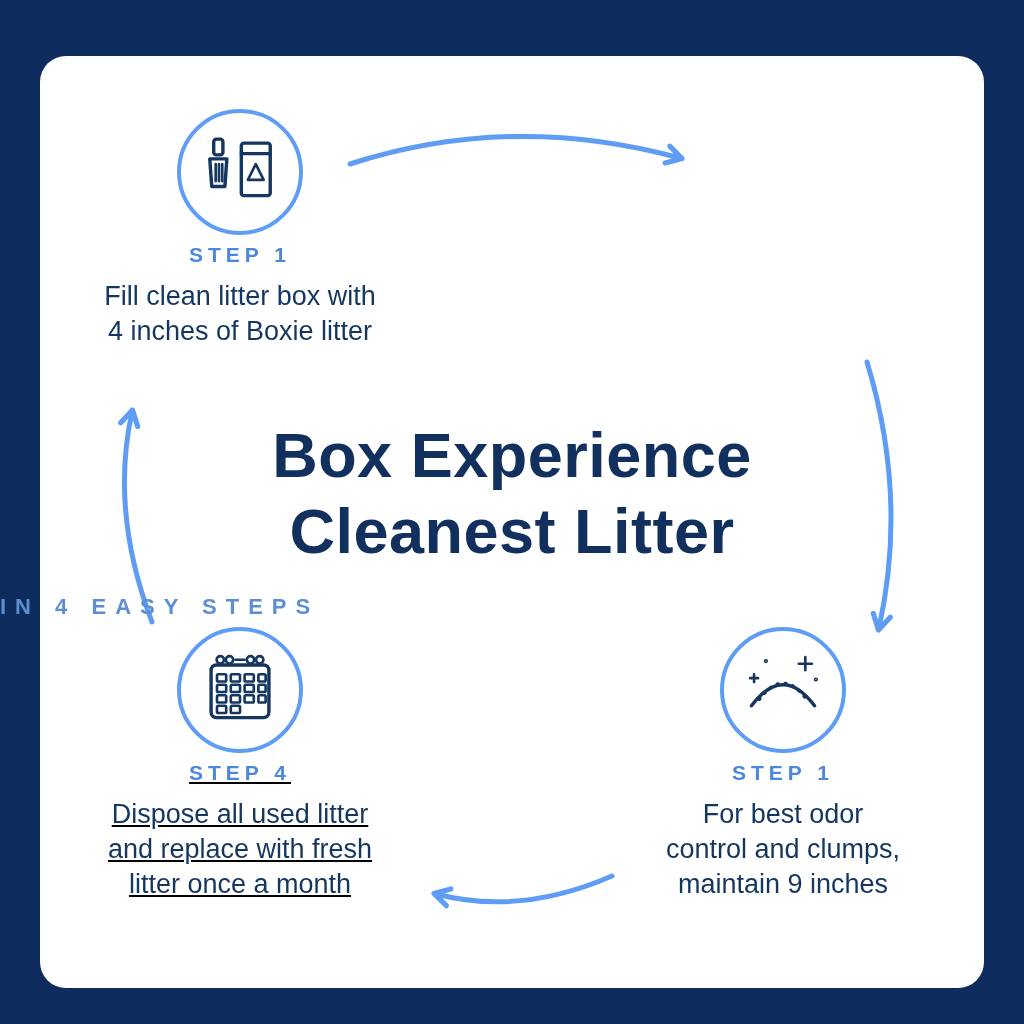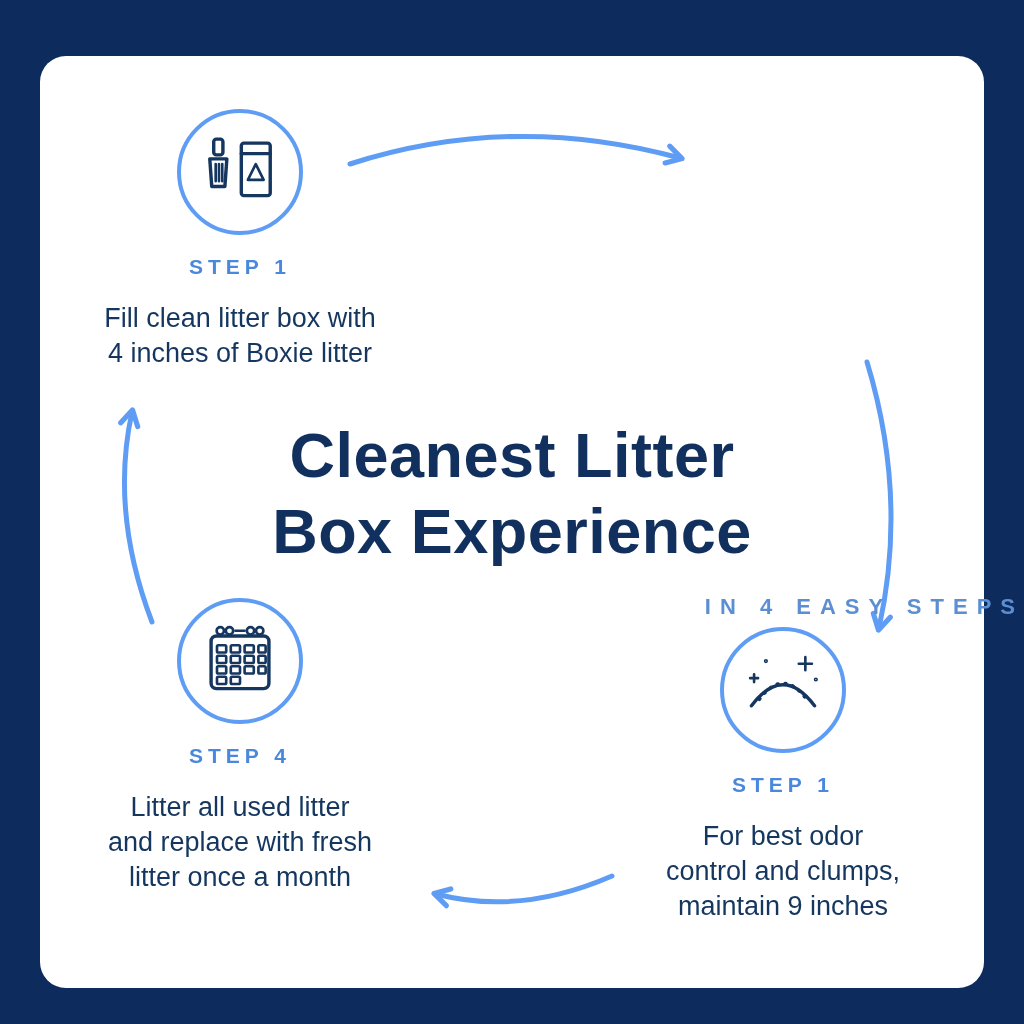--- a/index.html
+++ b/index.html
@@ -46,21 +46,21 @@
     position:absolute;
     display:flex;
     flex-direction:column;
     align-items:center;
     transform:translateX(-50%);
     text-align:center;
   }
   .step-1{left:240px;top:109px;}
   .step-2{left:783px;top:109px;}
   .step-3{left:783px;top:627px;}
-  .step-4{left:240px;top:598px;}
+  .step-4{left:240px;top:627px;text-decoration:underline;}
   .step-circle{
     width:126px;height:126px;
     border:4px solid var(--accent-blue);
     border-radius:50%;
     display:flex;align-items:center;justify-content:center;
     background:var(--card);
   }
   .step-circle svg{width:92px;height:92px;}
   .icon-stroke{
     fill:none;
@@ -77,28 +77,28 @@
     stroke-linejoin:round;
   }
   .icon-dotted{
     fill:none;
     stroke:var(--text-navy);
     stroke-width:2.8;
     stroke-linecap:round;
     stroke-dasharray:0.5 5.5;
   }
   .step-label{
-    margin-top:20px;
+    margin-top:8px;
     font-size:21px;
     font-weight:bold;
     letter-spacing:5px;
     color:var(--step-label-blue);
   }
   .step-desc{
-    margin-top:22px;
+    margin-top:12px;
     font-size:27px;
     line-height:1.3;
     color:var(--text-navy);
     white-space:pre-line;
     width:420px;
   }
   .title{
     position:absolute;
     left:0;right:0;
     top:418px;
@@ -106,21 +106,21 @@
     color:var(--title-navy);
     font-size:63px;
     font-weight:bold;
     line-height:1.2;
     letter-spacing:0.5px;
   }
   .subtitle{
     position:absolute;
     left:0;right:0;
     top:594px;
-    text-align:right;
+    text-align:left;
     color:var(--subtitle-blue);
     font-size:22px;
     font-weight:bold;
     letter-spacing:9px;
   }
 </style>
 </head>
 <body>
 
 <div class="canvas">
@@ -192,24 +192,24 @@
         <rect class="icon-stroke-thin" x="49" y="31" width="5.5" height="5.5" rx="1"></rect>
         <rect class="icon-stroke-thin" x="17.5" y="39" width="7" height="5.5" rx="1"></rect>
         <rect class="icon-stroke-thin" x="28" y="39" width="7" height="5.5" rx="1"></rect>
         <rect class="icon-stroke-thin" x="38.5" y="39" width="7" height="5.5" rx="1"></rect>
         <rect class="icon-stroke-thin" x="49" y="39" width="5.5" height="5.5" rx="1"></rect>
         <rect class="icon-stroke-thin" x="17.5" y="47" width="7" height="5.5" rx="1"></rect>
         <rect class="icon-stroke-thin" x="28" y="47" width="7" height="5.5" rx="1"></rect>
       </svg>
     </div>
     <div class="step-label">STEP 4</div>
-    <div class="step-desc">Litter all used litter
+    <div class="step-desc">Dispose all used litter
 and replace with fresh
 litter once a month</div>
   </div>
 
   <div class="title">
+    <div>Box Experience</div>
     <div>Cleanest Litter</div>
-    <div>Box Experience</div>
   </div>
   <div class="subtitle">IN 4 EASY STEPS</div>
 
 </div>
 
 </body></html>

